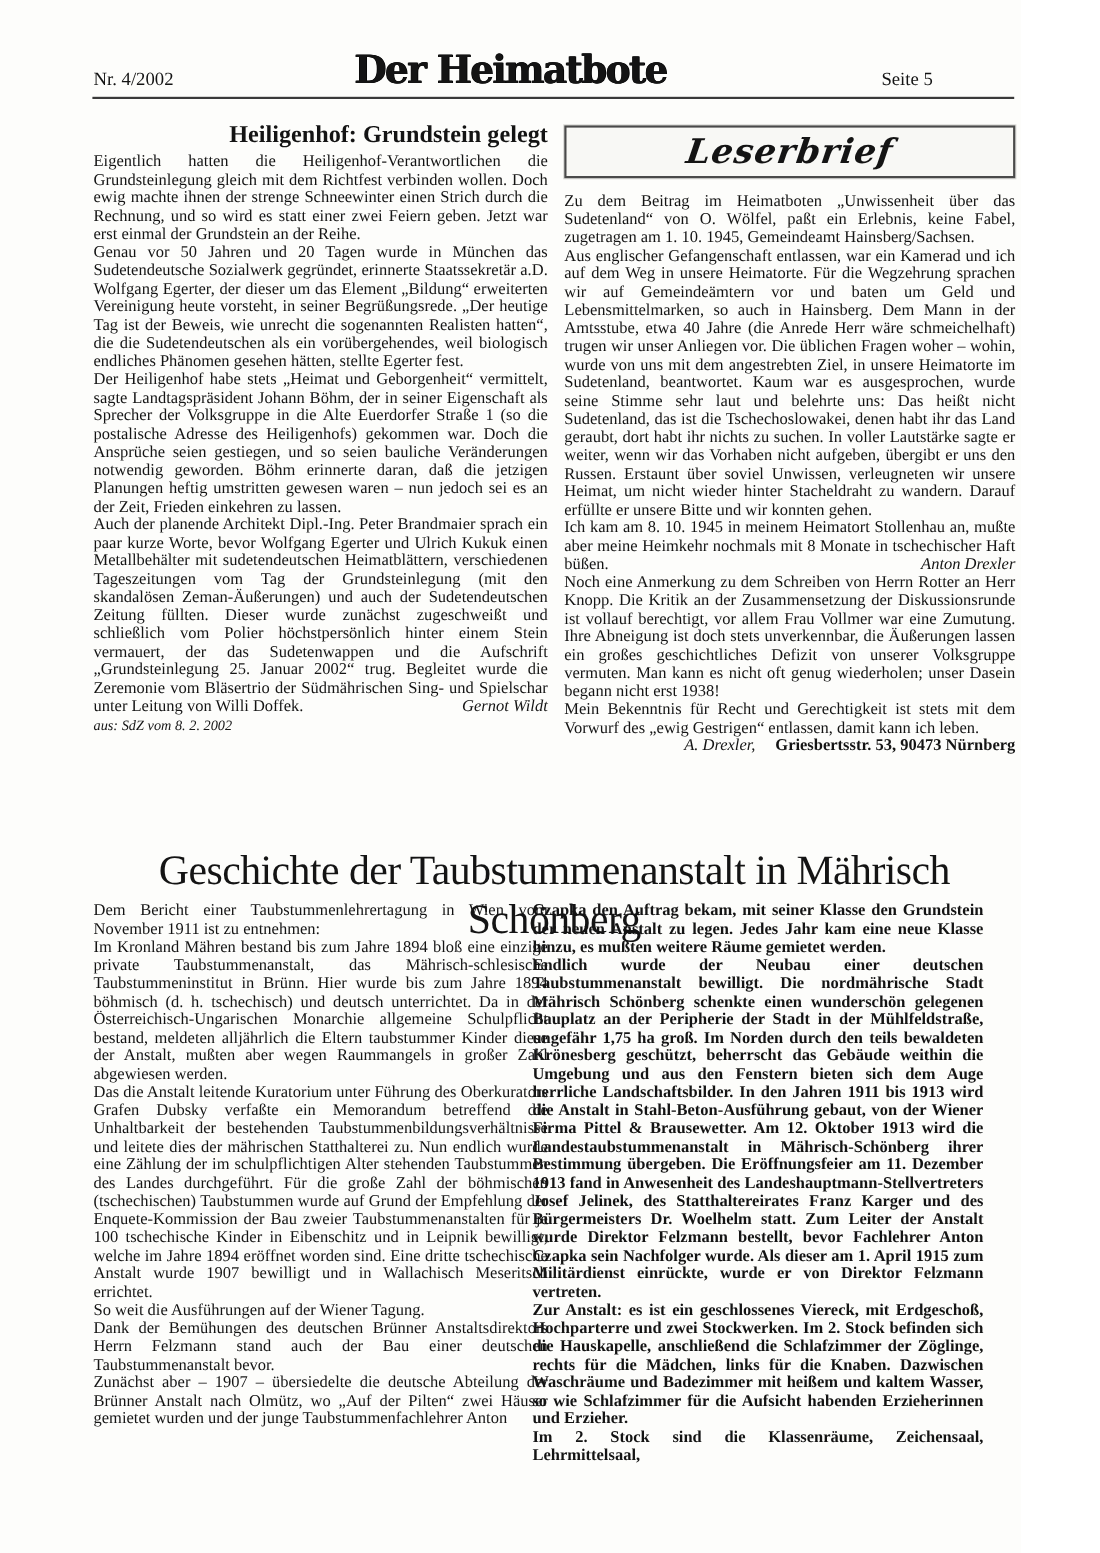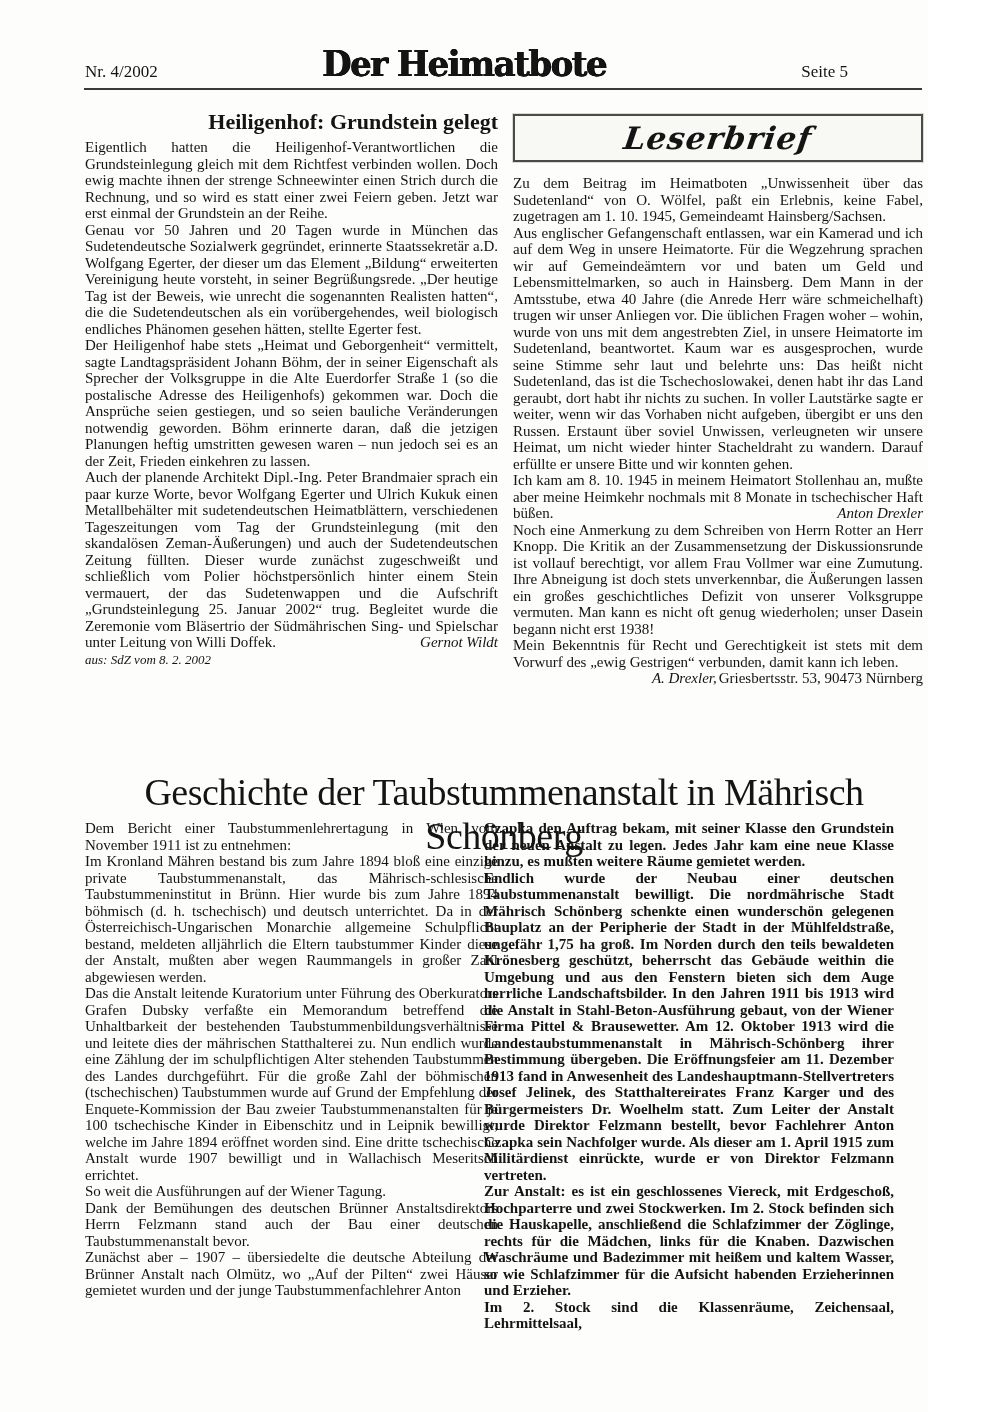--- a/index.html
+++ b/index.html
@@ -95,21 +95,21 @@
     font-style: italic;
   }
   .source-note {
     font-style: italic;
     font-size: 13px;
     text-align: left;
     margin-top: 1px !important;
   }
   .addr-line { text-align: right; }
   .addr-name { font-style: italic; }
-  .addr-rest { margin-left: 2px; }
+  .addr-rest { margin-left: 18px; font-weight: bold; }
 </style>
 </head>
 <body>
 
 <div class="page">
 
   <div class="issue-no">Nr. 4/2002</div>
   <div class="masthead">Der Heimatbote</div>
   <div class="page-no">Seite 5</div>
   <div class="header-rule"></div>
@@ -124,21 +124,21 @@
   </div>
 
   <div class="col col-top-right">
     <div class="leserbrief-box">
       <span class="leserbrief-script">Leserbrief</span>
     </div>
     <p>Zu dem Beitrag im Heimatboten „Unwissenheit über das Sudetenland“ von O. Wölfel, paßt ein Erlebnis, keine Fabel, zugetragen am 1. 10. 1945, Gemeindeamt Hainsberg/Sachsen.</p>
     <p>Aus englischer Gefangenschaft entlassen, war ein Kamerad und ich auf dem Weg in unsere Heimatorte. Für die Wegzehrung sprachen wir auf Gemeindeämtern vor und baten um Geld und Lebensmittelmarken, so auch in Hainsberg. Dem Mann in der Amtsstube, etwa 40 Jahre (die Anrede Herr wäre schmeichelhaft) trugen wir unser Anliegen vor. Die üblichen Fragen woher – wohin, wurde von uns mit dem angestrebten Ziel, in unsere Heimatorte im Sudetenland, beantwortet. Kaum war es ausgesprochen, wurde seine Stimme sehr laut und belehrte uns: Das heißt nicht Sudetenland, das ist die Tschechoslowakei, denen habt ihr das Land geraubt, dort habt ihr nichts zu suchen. In voller Lautstärke sagte er weiter, wenn wir das Vorhaben nicht aufgeben, übergibt er uns den Russen. Erstaunt über soviel Unwissen, verleugneten wir unsere Heimat, um nicht wieder hinter Stacheldraht zu wandern. Darauf erfüllte er unsere Bitte und wir konnten gehen.</p>
     <p><span>Ich kam am 8. 10. 1945 in meinem Heimatort Stollenhau an, mußte aber meine Heimkehr nochmals mit 8 Monate in tschechischer Haft büßen.</span> <span class="sig">Anton Drexler</span></p>
     <p>Noch eine Anmerkung zu dem Schreiben von Herrn Rotter an Herr Knopp. Die Kritik an der Zusammensetzung der Diskussionsrunde ist vollauf berechtigt, vor allem Frau Vollmer war eine Zumutung. Ihre Abneigung ist doch stets unverkennbar, die Äußerungen lassen ein großes geschichtliches Defizit von unserer Volksgruppe vermuten. Man kann es nicht oft genug wiederholen; unser Dasein begann nicht erst 1938!</p>
-    <p>Mein Bekenntnis für Recht und Gerechtigkeit ist stets mit dem Vorwurf des „ewig Gestrigen“ verbunden, damit kann ich leben.</p>
+    <p>Mein Bekenntnis für Recht und Gerechtigkeit ist stets mit dem Vorwurf des „ewig Gestrigen“ entlassen, damit kann ich leben.</p>
     <p class="addr-line"><span class="addr-name">A. Drexler,</span><span class="addr-rest">Griesbertsstr. 53, 90473 Nürnberg</span></p>
   </div>
 
   <h1 class="section-title">Geschichte der Taubstummenanstalt in Mährisch Schönberg</h1>
 
   <div class="col col-bot-left">
     <p>Dem Bericht einer Taubstummenlehrertagung in Wien vom November 1911 ist zu entnehmen:</p>
     <p>Im Kronland Mähren bestand bis zum Jahre 1894 bloß eine einzige private Taubstummenanstalt, das Mährisch-schlesische Taubstummeninstitut in Brünn. Hier wurde bis zum Jahre 1894 böhmisch (d. h. tschechisch) und deutsch unterrichtet. Da in der Österreichisch-Ungarischen Monarchie allgemeine Schulpflicht bestand, meldeten alljährlich die Eltern taubstummer Kinder diese der Anstalt, mußten aber wegen Raummangels in großer Zahl abgewiesen werden.</p>
     <p>Das die Anstalt leitende Kuratorium unter Führung des Oberkurators Grafen Dubsky verfaßte ein Memorandum betreffend die Unhaltbarkeit der bestehenden Taubstummenbildungsverhältnisse und leitete dies der mährischen Statthalterei zu. Nun endlich wurde eine Zählung der im schulpflichtigen Alter stehenden Taubstummen des Landes durchgeführt. Für die große Zahl der böhmischen (tschechischen) Taubstummen wurde auf Grund der Empfehlung der Enquete-Kommission der Bau zweier Taubstummenanstalten für je 100 tschechische Kinder in Eibenschitz und in Leipnik bewilligt, welche im Jahre 1894 eröffnet worden sind. Eine dritte tschechische Anstalt wurde 1907 bewilligt und in Wallachisch Meseritsch errichtet.</p>
     <p>So weit die Ausführungen auf der Wiener Tagung.</p>

